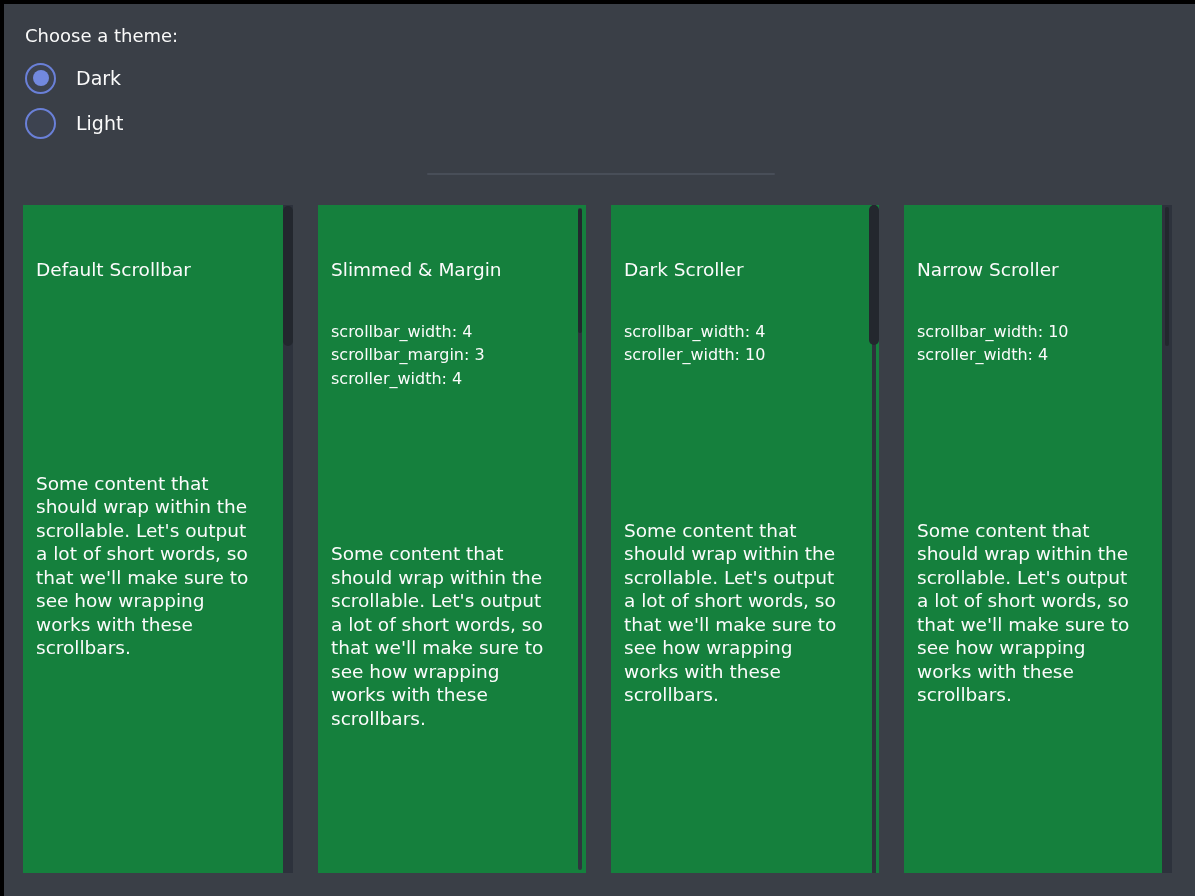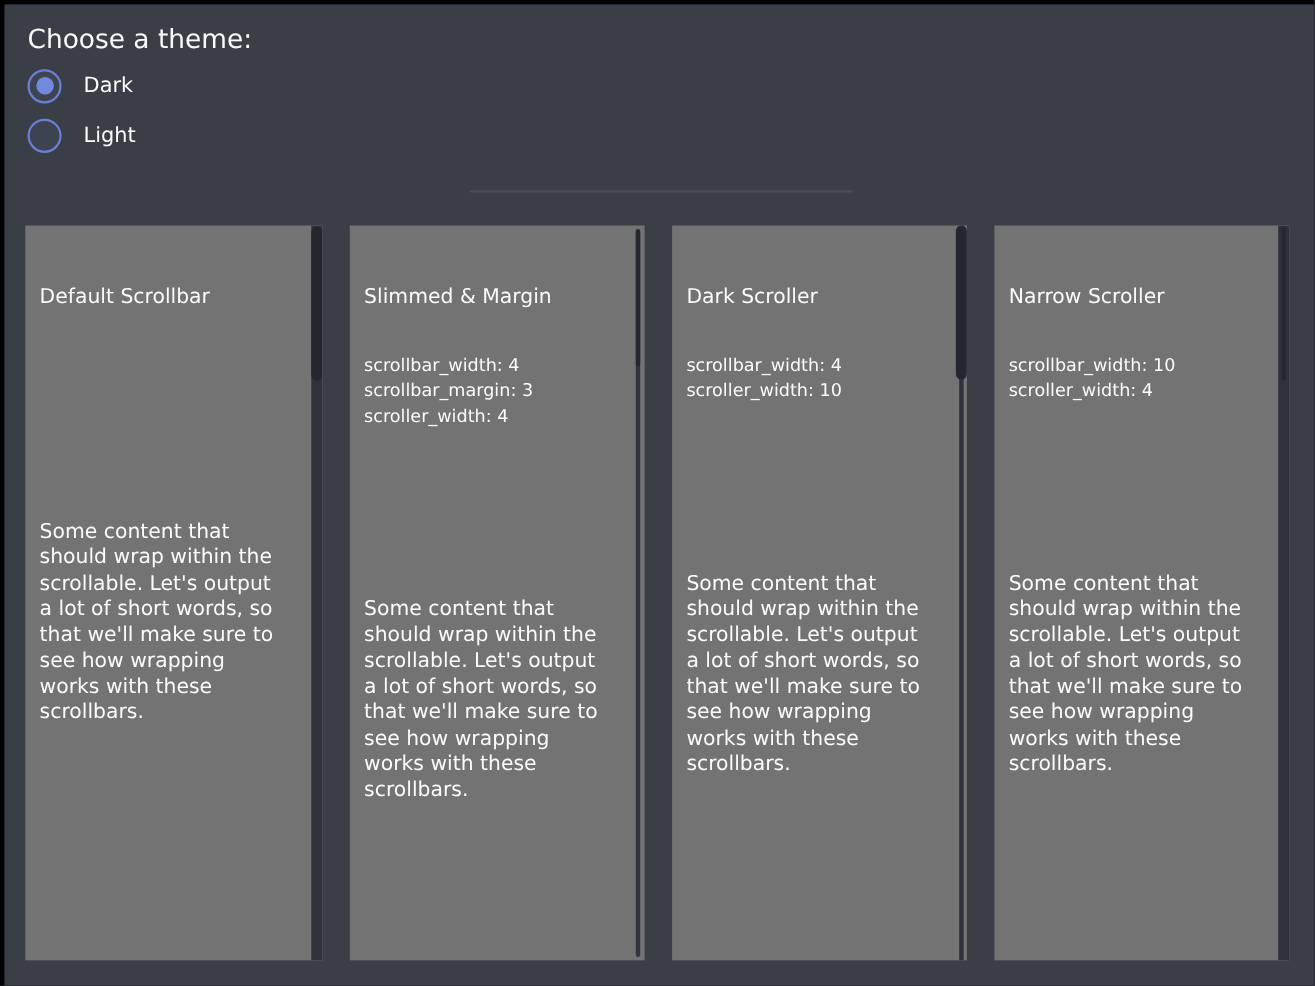--- a/index.html
+++ b/index.html
@@ -8,42 +8,42 @@
     background:#000;
     font-family:"DejaVu Sans","Liberation Sans",sans-serif;
     -webkit-font-smoothing:antialiased;
   }
   .app{
     position:absolute;left:4px;top:4px;right:0;bottom:0;
     background:#3a3f47;color:#fafafa;
   }
   
   .theme-section{position:absolute;left:21px;top:20px;}
-  .theme-label{font-size:24px;line-height:24px;margin-bottom:14px;}
+  .theme-label{font-size:18px;line-height:24px;margin-bottom:14px;}
   .radio-row{display:flex;align-items:center;height:32px;margin-bottom:13px;cursor:pointer;}
   .radio-circle{
     width:27px;height:27px;border-radius:50%;
     border:2px solid #6a80d8;background:#3d4350;
     display:flex;align-items:center;justify-content:center;
     flex:0 0 auto;
   }
   .radio-dot{width:16px;height:16px;border-radius:50%;background:#7289e0;}
   .radio-text{margin-left:20px;font-size:19px;}
   
   .divider{
     position:absolute;left:423px;top:169px;width:348px;height:2px;
     background:#484e58;border-radius:1px;
   }
   
   .panels{
     position:absolute;left:19px;top:201px;bottom:19px;right:0;
     display:flex;gap:25px;align-items:stretch;
   }
   .panel{
-    position:relative;background:#737373;height:668px;
+    position:relative;background:#15803d;height:668px;
     overflow:hidden;
   }
   .panel.w1{width:270px;}
   .panel.w2{width:268px;}
   .panel-content{
     position:absolute;inset:0;padding:15px 16px 0 13px;
     white-space:pre;overflow:hidden;
   }
   .panel-title{font-size:18.5px;line-height:23.5px;color:#fbfbfb;}
   .panel-props{font-size:16px;line-height:23.5px;color:#fbfbfb;}

